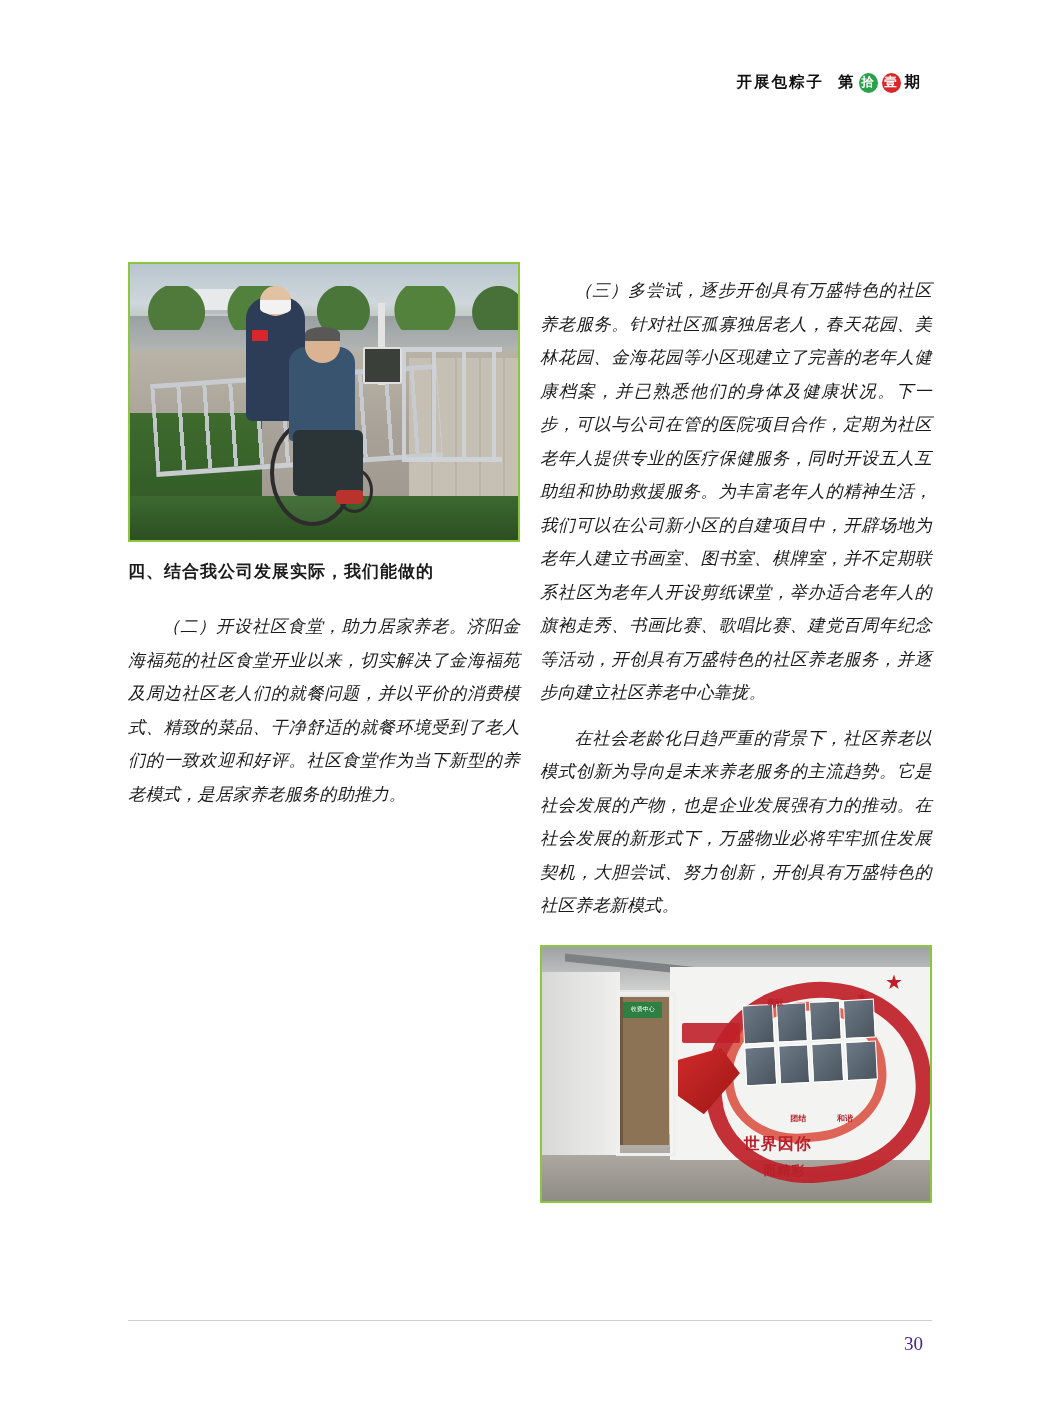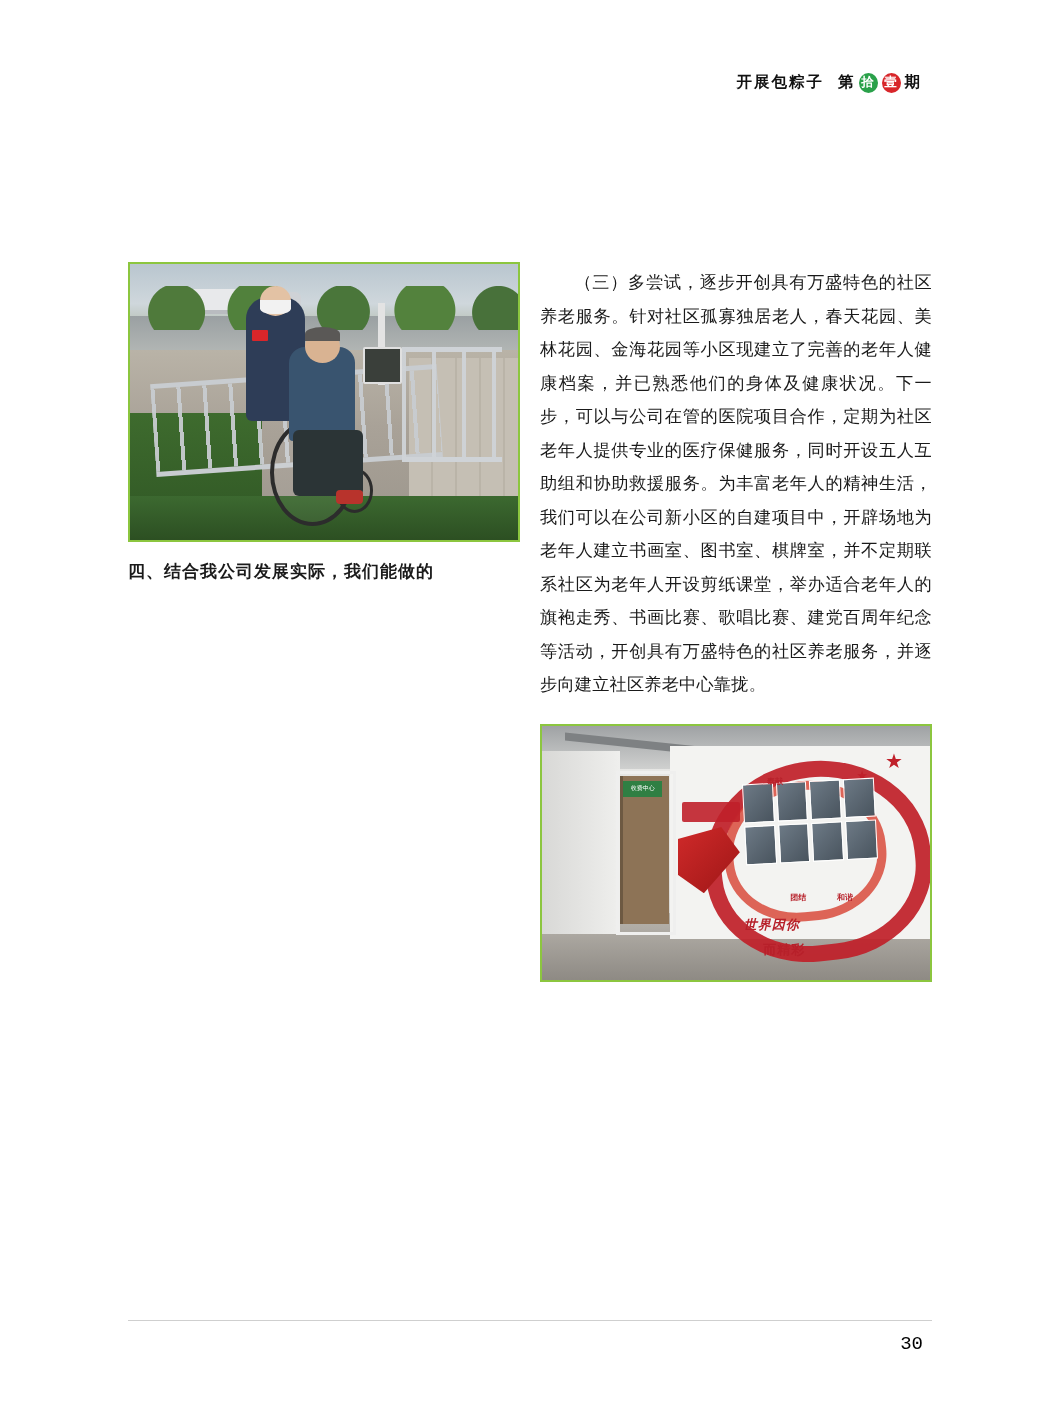--- a/index.html
+++ b/index.html
@@ -278,61 +278,62 @@
   .p2-banner {
     position: absolute; left: 36%; top: 30%; width: 15%; height: 8%;
     background: #c0202a; border-radius: 2px; opacity: .9;
   }
   .p2-txt {
     position: absolute;
     color: #b7202a;
     font-weight: bold;
     font-family: "Liberation Sans", sans-serif;
   }
-  .p2-txt-a { left: 52%; bottom: 18%; font-size: 13px; letter-spacing: 1px; font-style: italic; }
+  .p2-txt-a { left: 52%; bottom: 18%; font-size: 16px; letter-spacing: 1px; }
   .p2-txt-b { left: 57%; bottom: 8%; font-size: 13px; letter-spacing: 1px; }
   .p2-word {
     position: absolute; color: #b7202a; font-size: 8px; font-weight: bold;
     font-family: "Liberation Sans", sans-serif;
   }
 
   
   h2.section-title {
     font-size: 17px;
     font-weight: bold;
     letter-spacing: 1px;
     margin: 6px 0 27px 0;
     font-family: "Liberation Sans", sans-serif;
   }
   p.body {
     font-size: 17.2px;
     line-height: 33.5px;
     text-align: justify;
     text-justify: inter-ideograph;
-    margin: 4px 0 2px 0;
+    margin: 12px 0 2px 0;
     letter-spacing: 0.2px;
     text-indent: 2em;
+    font-style: italic;
   }
 
   
   .footer-rule {
     position: absolute;
     left: 128px;
     top: 1320px;
     width: 804px;
     height: 1px;
     background: #cfcfcf;
   }
   .page-number {
     position: absolute;
     right: 128px;
     top: 1333px;
     font-size: 19px;
-    font-family: Liberation Mono, monospace;
-    color: #000000;
+    font-family: Liberation Serif, serif;
+    color: #4c1d95;
   }
 </style>
 </head>
 <body>
 
 <div class="page-header">
   <span class="header-title">开展包粽子</span>
   <span class="header-issue">
     <span>第</span>
     <span class="issue-badge green">拾</span>
@@ -365,26 +366,28 @@
     <div class="p1-wheel-s"></div>
     <div class="p1-person-b"></div>
     <div class="p1-head-b"></div>
     <div class="p1-hair-b"></div>
     <div class="p1-legs-b"></div>
     <div class="p1-shoe"></div>
   </div>
 
   <h2 class="section-title">四、结合我公司发展实际，我们能做的</h2>
 
+  <p class="body">（二）开设社区食堂，助力居家养老。济阳金海福苑的社区食堂开业以来，切实解决了金海福苑及周边社区老人们的就餐问题，并以平价的消费模式、精致的菜品、干净舒适的就餐环境受到了老人们的一致欢迎和好评。社区食堂作为当下新型的养老模式，是居家养老服务的助推力。</p>
 
 </div>
 
 <div class="col col-right">
 
   <p class="body">（三）多尝试，逐步开创具有万盛特色的社区养老服务。针对社区孤寡独居老人，春天花园、美林花园、金海花园等小区现建立了完善的老年人健康档案，并已熟悉他们的身体及健康状况。下一步，可以与公司在管的医院项目合作，定期为社区老年人提供专业的医疗保健服务，同时开设五人互助组和协助救援服务。为丰富老年人的精神生活，我们可以在公司新小区的自建项目中，开辟场地为老年人建立书画室、图书室、棋牌室，并不定期联系社区为老年人开设剪纸课堂，举办适合老年人的旗袍走秀、书画比赛、歌唱比赛、建党百周年纪念等活动，开创具有万盛特色的社区养老服务，并逐步向建立社区养老中心靠拢。</p>
+  <p class="body">在社会老龄化日趋严重的背景下，社区养老以模式创新为导向是未来养老服务的主流趋势。它是社会发展的产物，也是企业发展强有力的推动。在社会发展的新形式下，万盛物业必将牢牢抓住发展契机，大胆尝试、努力创新，开创具有万盛特色的社区养老新模式。</p>
 
   <div class="photo photo-2">
     <div class="p2-bg"></div>
     <div class="p2-ceiling"></div>
     <div class="p2-ceil-line"></div>
     <div class="p2-floor"></div>
     <div class="p2-leftwall"></div>
     <div class="p2-wall"></div>
     <div class="p2-doorframe"></div>
     <div class="p2-door"></div>

